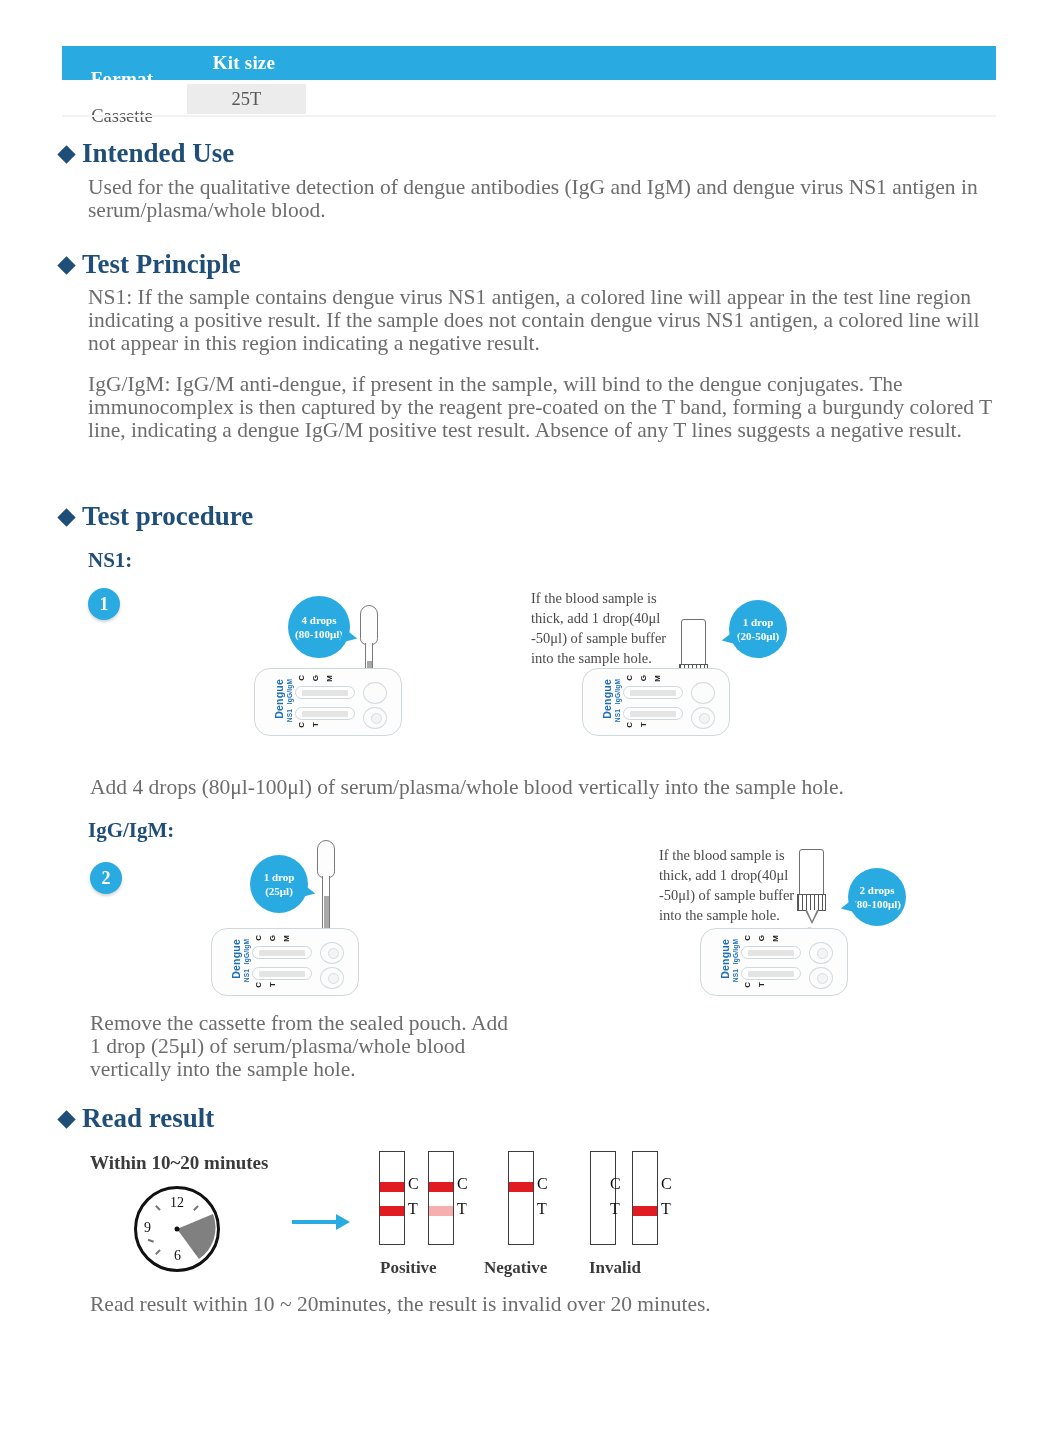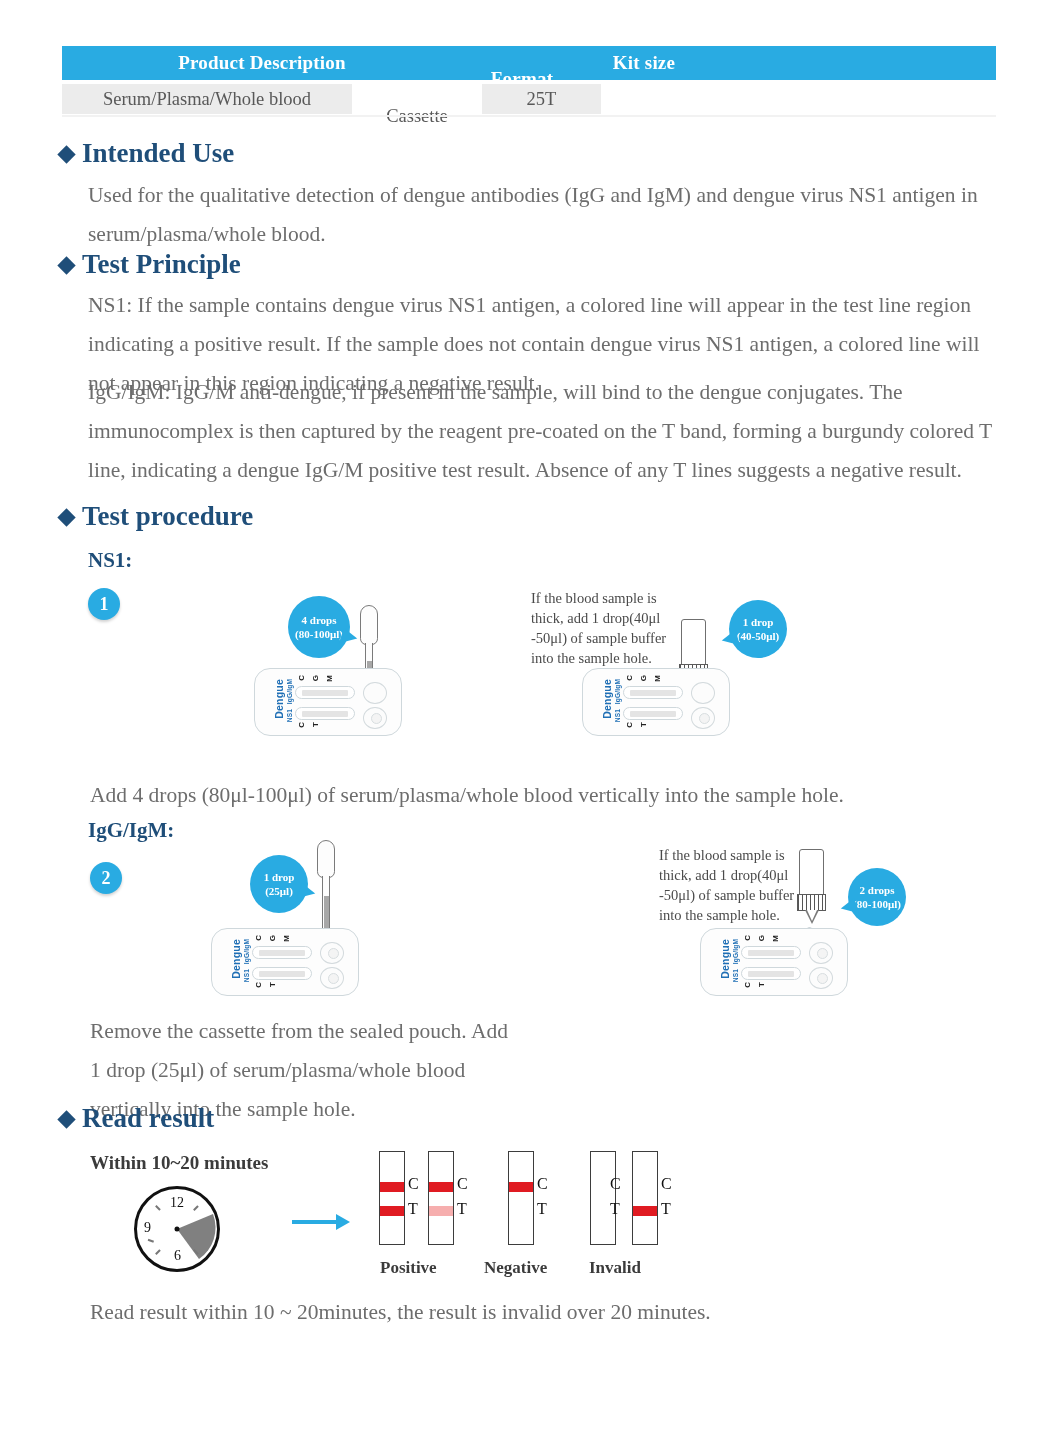--- a/index.html
+++ b/index.html
@@ -40,21 +40,21 @@
     position: absolute; display: flex; align-items: center; gap: 9px;
     color: #1F4E79; font-weight: bold; font-size: 27px;
     font-family: "Liberation Serif", serif; white-space: nowrap;
   }
   .diamond {
     width: 13px; height: 13px; background: #1F4E79;
     transform: rotate(45deg); display: inline-block; flex: none;
     margin-top: 2px;
   }
   .body-txt {
-    position: absolute; color: #6d6d6d; font-size: 21.5px; line-height: 39px;
+    position: absolute; color: #6d6d6d; font-size: 21.5px; line-height: 23px;
     font-family: "Liberation Serif", serif;
   }
   .sub-h {
     position: absolute; color: #1F4E79; font-weight: bold; font-size: 21px;
     font-family: "Liberation Serif", serif;
   }
   .sub-h-dark {
     position: absolute; color: #3b3b3b; font-weight: bold; font-size: 19px;
     font-family: "Liberation Serif", serif;
   }
@@ -196,26 +196,24 @@
     font-weight: bold; font-size: 17px; color: #3b3b3b;
   }
 </style>
 </head>
 <body>
 
 <div class="page">
 
   <div class="spec-table">
     <div class="spec-head">
-      <div class="cell c1">Product Description</div>
       <div class="cell c3">Format</div>
       <div class="cell c4">Kit size</div>
     </div>
     <div class="spec-body">
-      <div class="cell c2">Serum/Plasma/Whole blood</div>
       <div class="cell c3">Cassette</div>
       <div class="cell c4">25T</div>
     </div>
   </div>
   <div class="table-underline"></div>
 
   <div class="h-sec" style="left:60px; top:138px;">
     <span class="diamond"></span>
     <span>Intended Use</span>
   </div>
@@ -265,21 +263,21 @@
     <div class="cass-hole" style="left:108px; top:13px; width:24px; height:22px;"></div>
     <div class="cass-hole" style="left:108px; top:38px; width:24px; height:22px;">
       <div class="cass-hole-in" style="left:7px; top:5px; width:11px; height:11px;"></div>
     </div>
   </div>
 
   <div class="body-txt" style="left:531px; top:588px; width:150px; font-size:14.5px; line-height:20px; color:#4a4a4a;">If the blood sample is thick, add 1 drop(40μl -50μl) of sample buffer into the sample hole.</div>
 
   <div class="bubble tail-left" style="left:729px; top:600px; width:58px; height:58px;">
     <span>1 drop</span>
-    <span>(40-50μl)</span>
+    <span>(20-50μl)</span>
   </div>
 
   <div>
     <div class="bot-body" style="left:681px; top:619px; width:25px; height:46px;"></div>
     <div class="bot-cap" style="left:679px; top:664px; width:29px; height:17px;"></div>
     <div class="bot-tip" style="left:686.5px; top:680px;"></div>
     <div class="bot-tip-in" style="left:688.5px; top:680px;"></div>
   </div>
 
   <div class="cassette" style="left:582px; top:668px; width:148px; height:68px;">

